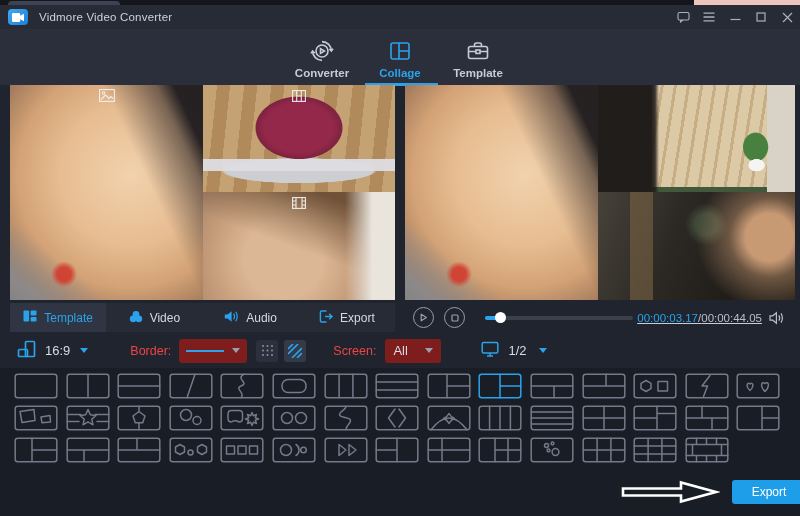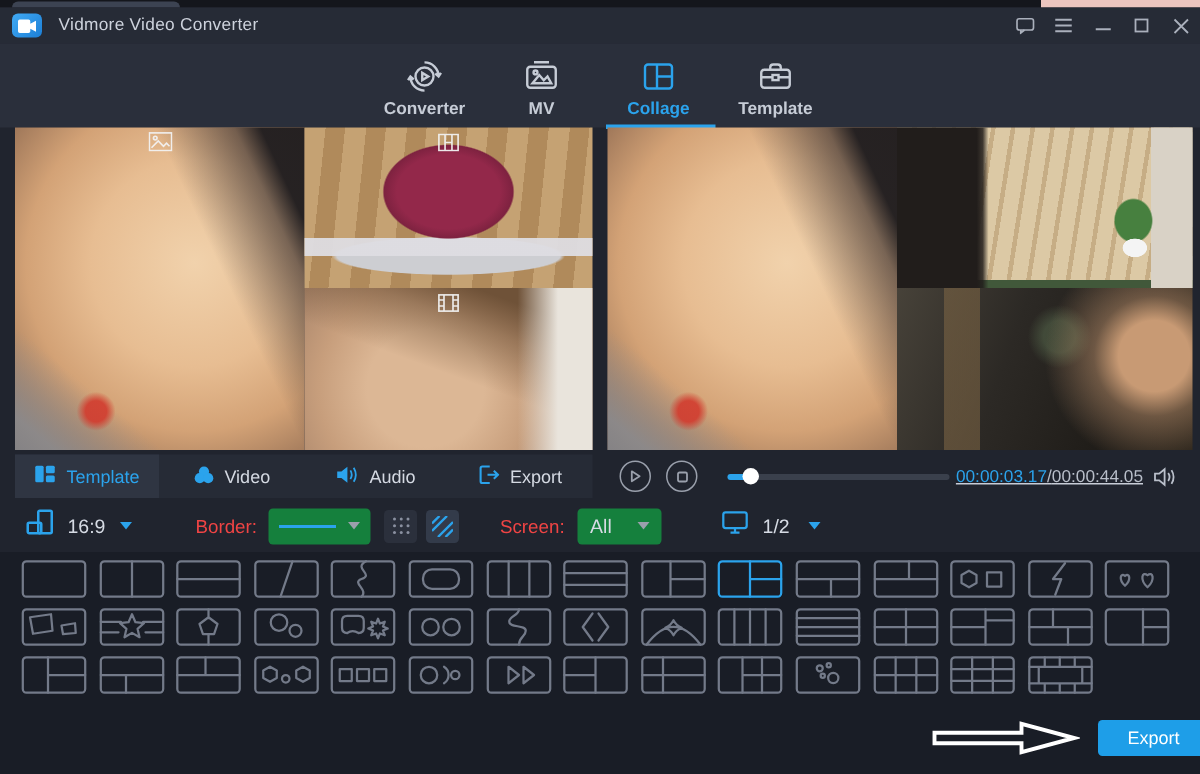--- a/index.html
+++ b/index.html
@@ -72,21 +72,21 @@
   .slider .fill{position:absolute;left:0;top:0;height:4px;background:#2ba3ec;border-radius:2px;}
   .slider .handle{position:absolute;top:-3.5px;width:11px;height:11px;border-radius:50%;background:#fff;transform:translateX(-5px);}
   .time{margin-left:auto;font-size:11.5px;white-space:nowrap;}
   .time .cur{color:#2ba3ec;}
   .time .tot{color:#b9bfca;}
   .vol{margin-left:7px;margin-right:9px;display:flex;align-items:center;}
   
   .settings{position:absolute;left:0;top:333px;width:800px;height:35px;display:flex;align-items:center;}
   .s-label{font-size:12.5px;color:#ef4444;}
   .s-value{font-size:13px;color:#d6dbe4;}
-  .dd{height:24px;background:#15803d;border-radius:3px;display:flex;align-items:center;box-sizing:border-box;}
+  .dd{height:24px;background:#7f1d1d;border-radius:3px;display:flex;align-items:center;box-sizing:border-box;}
   .caret{width:0;height:0;border-left:4.5px solid transparent;border-right:4.5px solid transparent;border-top:5.5px solid #2ba3ec;}
   .caret.gray{border-top-color:#9aa0ac;}
   .sq-btn{width:22px;height:22px;background:#2b303c;border-radius:3px;display:flex;align-items:center;justify-content:center;box-sizing:border-box;}
   .sq-btn.active{background:#333b4a;}
   
   .tpl-area{position:absolute;left:0;top:368px;width:800px;height:148px;background:#191d26;box-sizing:border-box;padding:5px 0 0 14px;}
   .tpl-row{display:grid;grid-template-columns:repeat(15,44px);column-gap:7.6px;margin-bottom:6px;}
   .tpl{width:44px;height:26px;}
   .tpl svg{width:44px;height:26px;stroke:#737a89;fill:none;stroke-width:1.5;stroke-linejoin:round;stroke-linecap:round;}
   .tpl.selected svg{stroke:#2ba3ec;}
@@ -148,31 +148,20 @@
         <div class="nicon">
           <svg width="24" height="24" viewBox="0 0 24 24">
               <circle cx="12" cy="12" r="6"></circle>
               <path d="M10.5 9.6 L14.5 12 L10.5 14.4 Z"></path>
               <path d="M12 2.6 A9.4 9.4 0 0 1 21.4 12 M19.2 10 L21.4 12 L23 9.6"></path>
               <path d="M12 21.4 A9.4 9.4 0 0 1 2.6 12 M4.8 14 L2.6 12 L1 14.4"></path>
             </svg>
         </div>
         <div class="nlabel">Converter</div>
       </div>
-      <div class="nav-tab">
-        <div class="nicon">
-          <svg width="24" height="24" viewBox="0 0 24 24">
-              <rect x="2.5" y="5.5" width="19" height="14" rx="2"></rect>
-              <path d="M6 16.5 L10.5 11 L13.5 14.5 L16 12 L18.5 16.5 Z"></path>
-              <circle cx="8" cy="9.3" r="1.3"></circle>
-              <path d="M7 2.5 H17"></path>
-            </svg>
-        </div>
-        <div class="nlabel">MV</div>
-      </div>
       <div class="nav-tab active">
         <div class="nicon">
           <svg width="24" height="24" viewBox="0 0 24 24">
               <rect x="3" y="4" width="18" height="16" rx="2"></rect>
               <path d="M11 4 V20 M11 12 H21"></path>
             </svg>
         </div>
         <div class="nlabel">Collage</div>
       </div>
       <div class="nav-tab">

